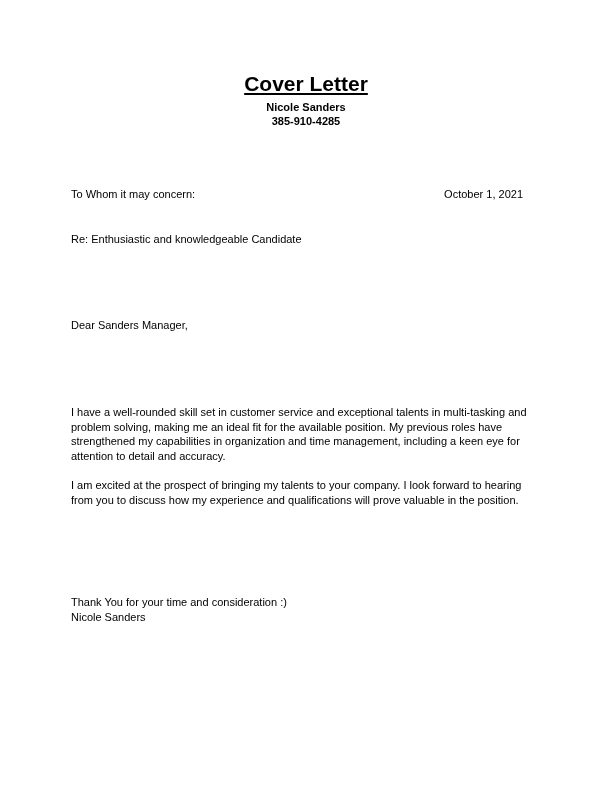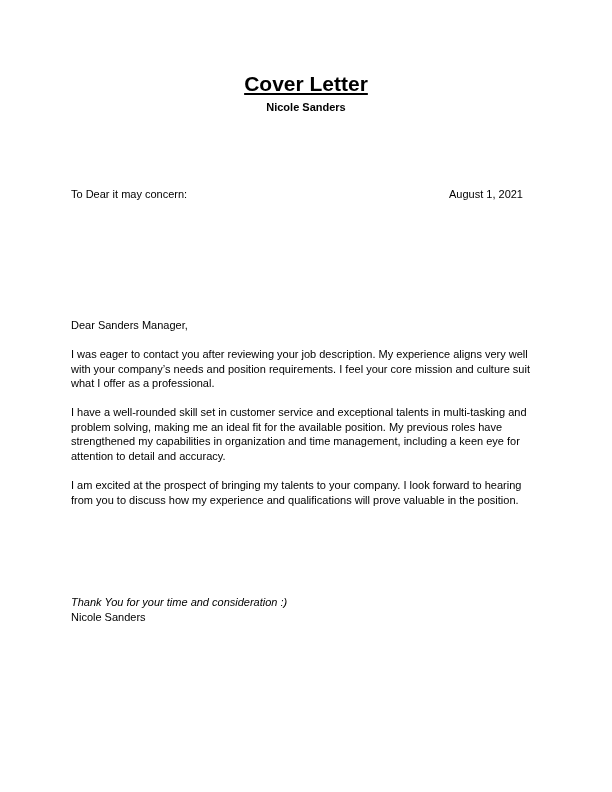--- a/index.html
+++ b/index.html
@@ -59,27 +59,28 @@
       line-height: 14.6px;
     }
   </style>
 </head>
 <body>
 
 <div class="page">
 
   <div class="abs title">Cover Letter</div>
   <div class="abs hdr" style="top:100px;">Nicole Sanders</div>
+  <div class="abs hdr" style="top:114px;">385-910-4285</div>
 
-  <div class="abs body-text" style="top:187px;">To Dear it may concern:</div>
-  <div class="abs date" style="top:187px;">August 1, 2021</div>
+  <div class="abs body-text" style="top:187px;">To Whom it may concern:</div>
+  <div class="abs date" style="top:187px;">October 1, 2021</div>
 
+  <div class="abs body-text" style="top:232px;">Re: Enthusiastic and knowledgeable Candidate</div>
 
   <div class="abs body-text" style="top:318px;">Dear Sanders Manager,</div>
 
-  <div class="para" style="top:347px;">I was eager to contact you after reviewing your job description. My experience aligns very well with your company’s needs and position requirements. I feel your core mission and culture suit what I offer as a professional.</div>
   <div class="para" style="top:478px;">I am excited at the prospect of bringing my talents to your company. I look forward to hearing from you to discuss how my experience and qualifications will prove valuable in the position.</div>
   <div class="para" style="top:405px;">I have a well-rounded skill set in customer service and exceptional talents in multi-tasking and problem solving, making me an ideal fit for the available position. My previous roles have strengthened my capabilities in organization and time management, including a keen eye for attention to detail and accuracy.</div>
 
-  <div class="abs body-text" style="top:595px;font-style:italic;">Thank You for your time and consideration :)</div>
+  <div class="abs body-text" style="top:595px;">Thank You for your time and consideration :)</div>
   <div class="abs body-text" style="top:610px;">Nicole Sanders</div>
 
 </div>
 
 </body></html>

